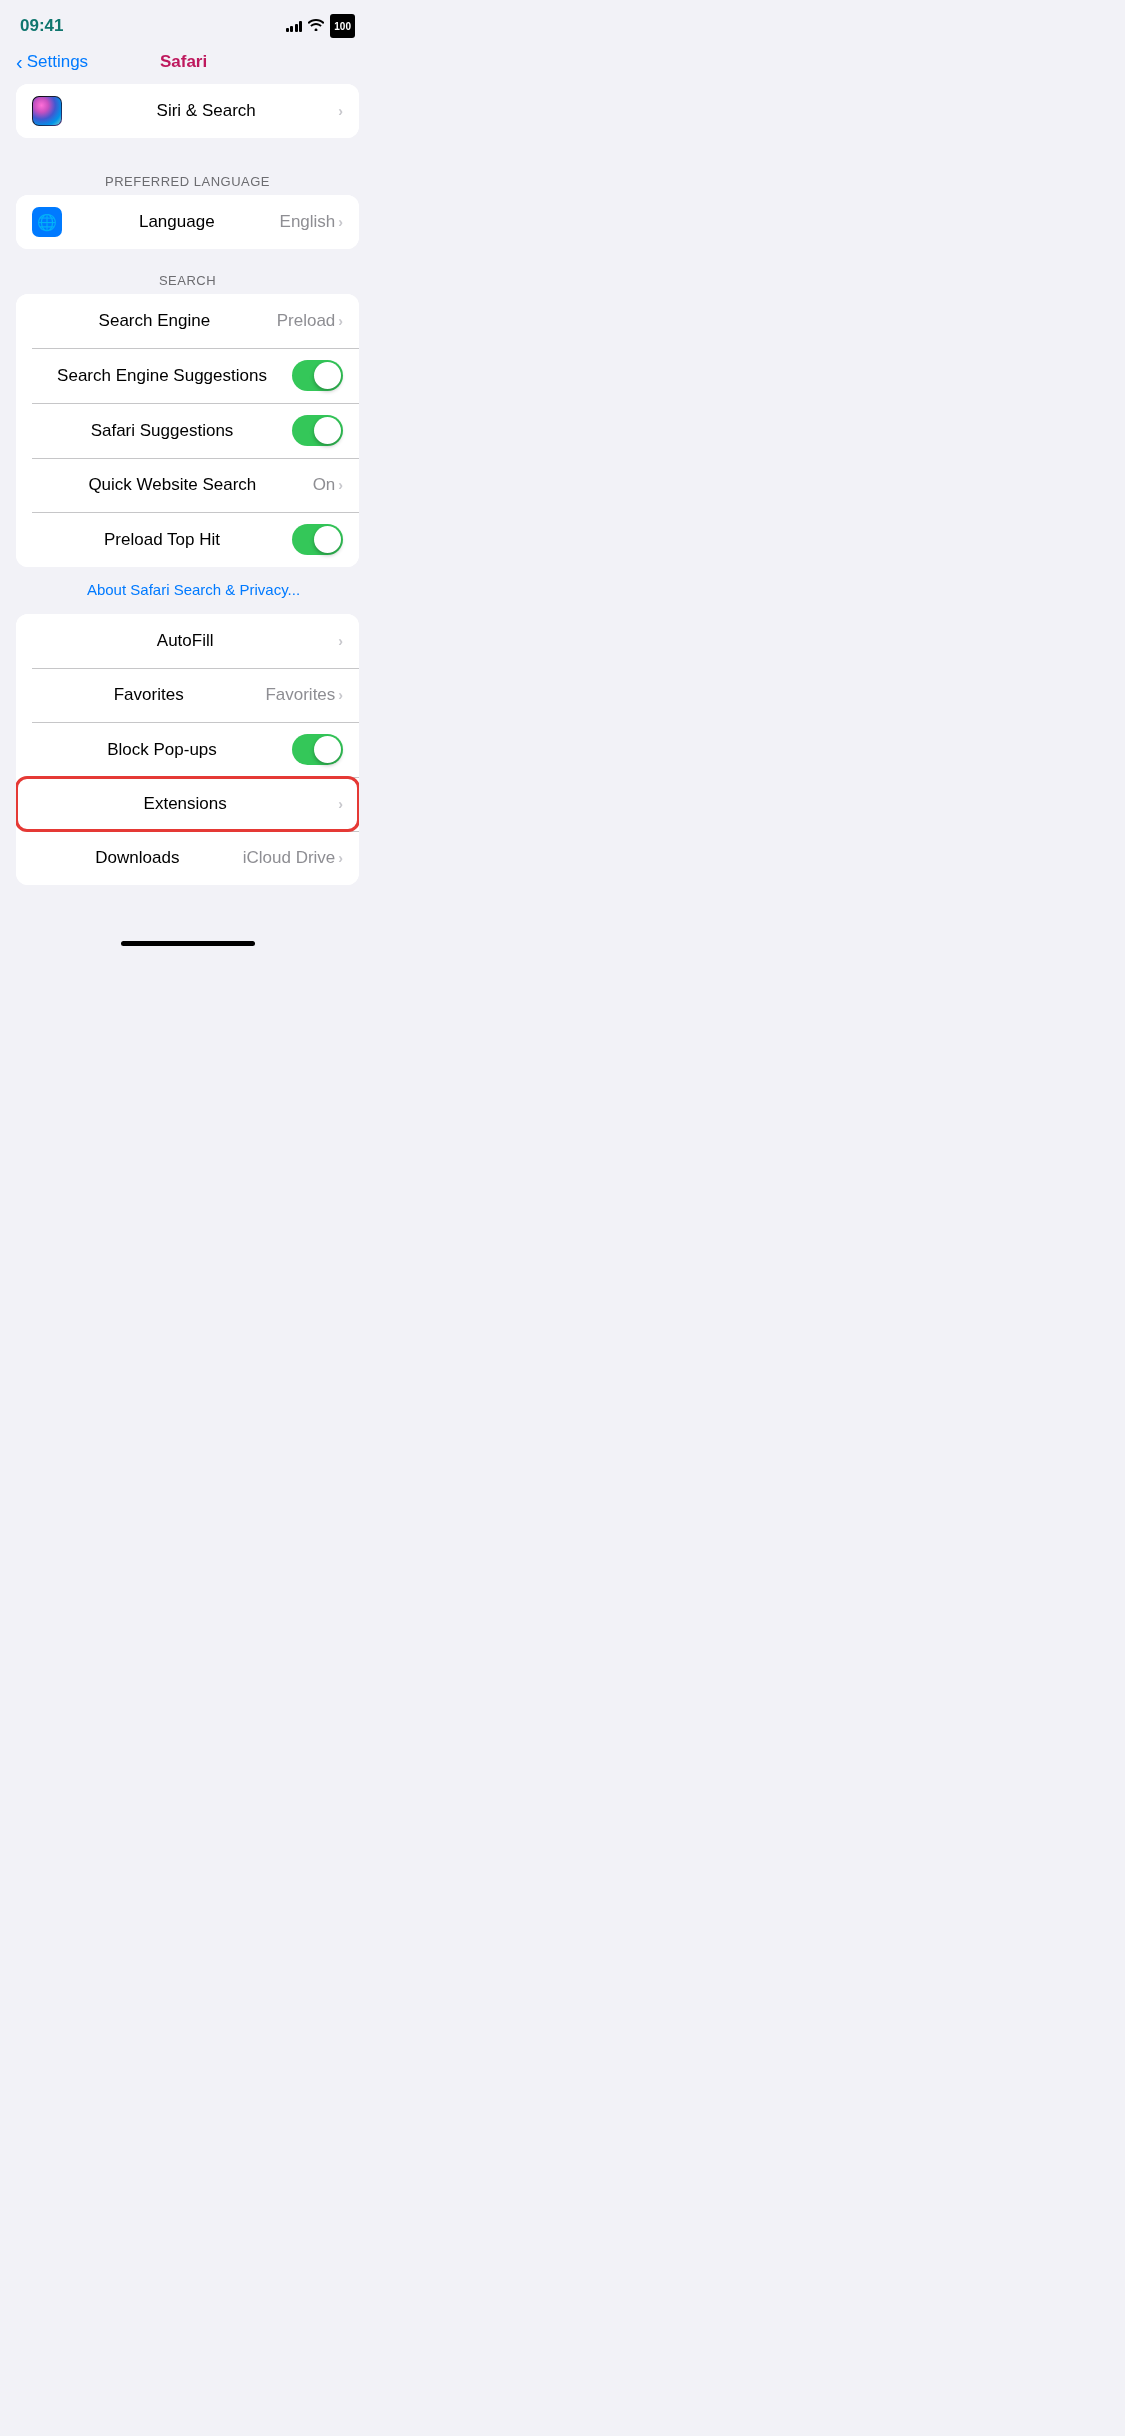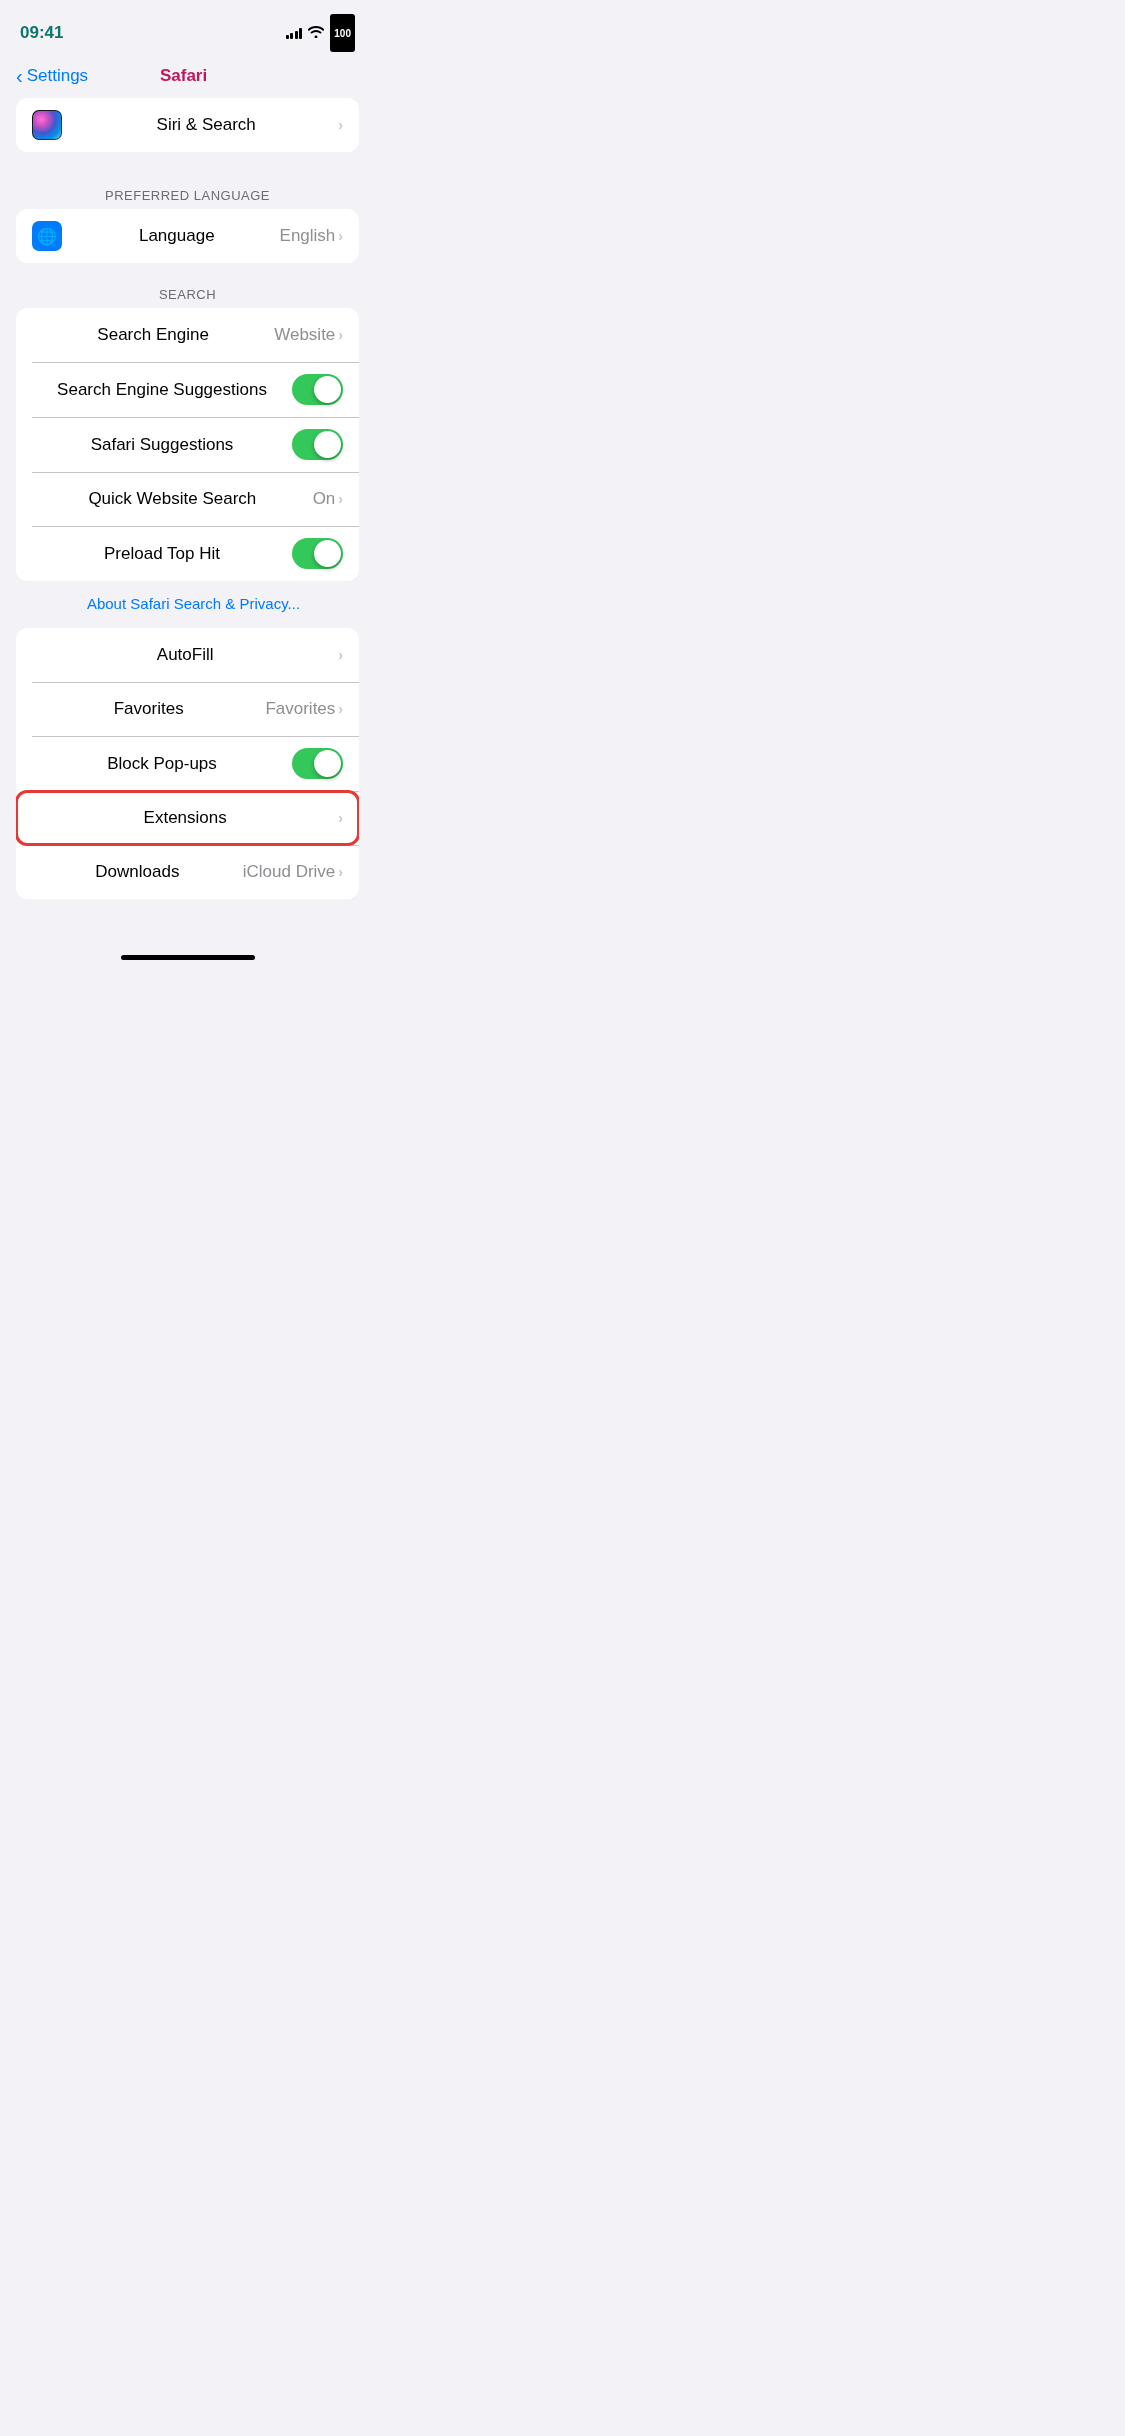--- a/index.html
+++ b/index.html
@@ -48,21 +48,21 @@
     }
     .battery-icon {
       display: inline-flex;
       align-items: center;
       justify-content: center;
       background: #000;
       color: #fff;
       font-size: 10px;
       font-weight: 700;
       border-radius: 3px;
-      padding: 19px 4px;
+      padding: 12px 4px;
       height: 16px;
     }
 
     
     .nav-bar {
       display: flex;
       justify-content: space-between;
       align-items: center;
       padding: 8px 16px 12px 16px;
       background: #f2f2f7;
@@ -297,21 +297,21 @@
       </div>
     </div>
   </div>
 
   <div class="section">
     <div class="section-label">SEARCH</div>
     <div class="settings-group">
 
       <div class="settings-row">
         <span class="row-label">Search Engine</span>
-        <span class="row-value">Website</span>
+        <span class="row-value">Preload</span>
         <span class="chevron-right">›</span>
       </div>
 
       <div class="settings-row">
         <span class="row-label">Search Engine Suggestions</span>
         <div class="toggle">
           <div class="toggle-thumb"></div>
         </div>
       </div>
 

